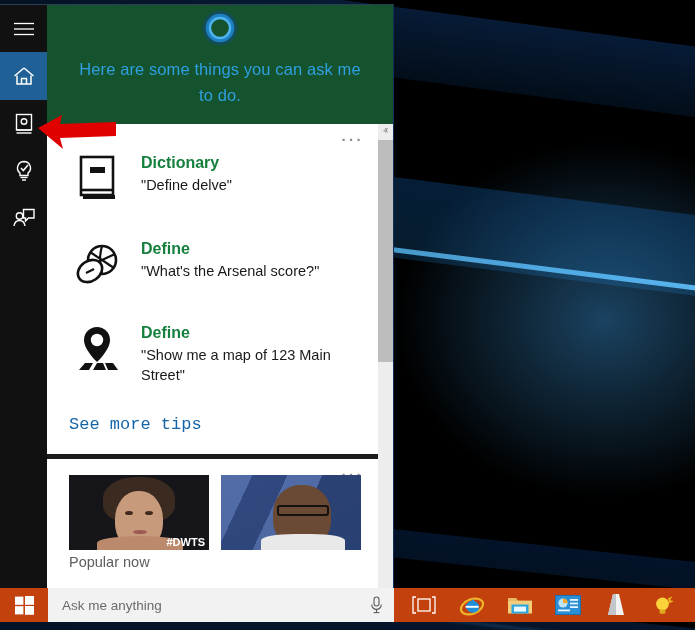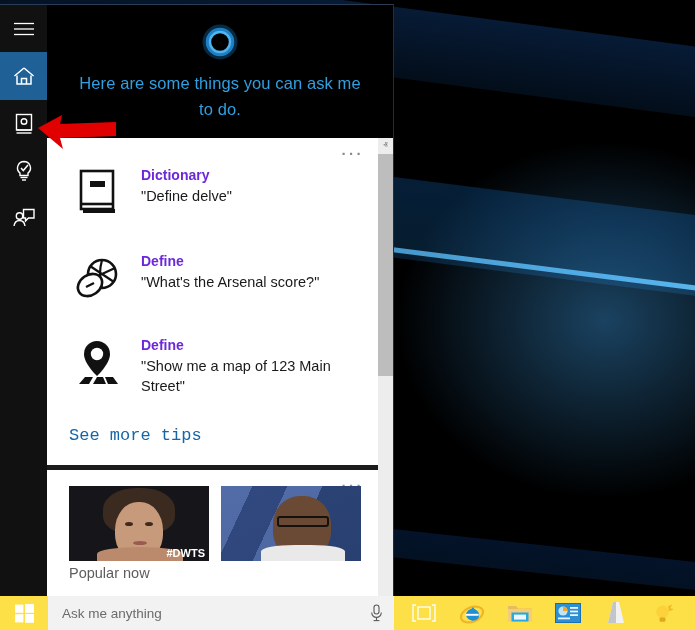--- a/index.html
+++ b/index.html
@@ -76,21 +76,21 @@
     cursor:pointer;
   }
   .rail-btn.tall { height:48px; }
   .rail-btn.active { background:#1f6196; }
   .rail-btn svg { display:block; }
 
   
   #content { flex:1; display:flex; flex-direction:column; min-width:0; position:relative; }
 
   #greet {
-    background:#000000; padding:18px 0 16px; text-align:center;
+    background:#14532d; padding:4px 0 16px; text-align:center;
     flex:0 0 auto;
   }
   #ring-wrap { display:flex; justify-content:center; margin-bottom:10px; }
   #greet-text {
     color:#2f9fe0; font-size:16.5px; line-height:1.55; font-weight:400;
     padding:0 28px; letter-spacing:.1px;
   }
 
   
   #scroll-area {
@@ -107,21 +107,21 @@
   }
 
   #tips-card { padding:22px 0 0; }
   .tip {
     display:flex; align-items:flex-start; gap:16px; padding:6px 18px 6px 22px;
     margin-bottom:22px; cursor:pointer;
   }
   .tip:last-of-type { margin-bottom:14px; }
   .tip-icon { flex:0 0 56px; display:flex; justify-content:center; padding-top:2px; }
   .tip-body { min-width:0; }
-  .tip-title { font-size:14px; font-weight:700; color:#6d28d9; line-height:1.35; }
+  .tip-title { font-size:16px; font-weight:700; color:#15803d; line-height:1.35; }
   .tip-quote { font-size:14.5px; color:#1a1a1a; line-height:1.38; margin-top:1px; }
   #see-more {
     display:inline-block; color:#1565a8; font-size:17px; padding:2px 22px 20px;
     cursor:pointer;
     font-family:Liberation Mono, monospace;
   }
 
   #popular-card { padding:16px 0 0; flex:1; }
   #popular-title { font-size:14.5px; color:#5d5d5d; padding:4px 22px 12px; }
   #thumbs { display:flex; gap:12px; padding:0 22px; }
@@ -169,22 +169,22 @@
   #sb-thumb {
     position:absolute; left:0; top:0; width:15px; height:222px;
     background:#bdbdbd; cursor:pointer;
   }
 
   
   #red-arrow { position:absolute; left:36px; top:112px; width:82px; height:42px; }
 
   
   #taskbar {
-    position:absolute; left:0; bottom:0; width:695px; height:34px;
-    background:#fde047; display:flex; align-items:flex-end;
+    position:absolute; left:0; bottom:8px; width:695px; height:34px;
+    background:#c2410c; display:flex; align-items:flex-end;
   }
   #start-btn {
     width:48px; height:34px; display:flex; align-items:center; justify-content:center;
     cursor:pointer;
   }
   #searchbox {
     width:346px; height:34px; background:#f2f2f2; display:flex; align-items:center;
     padding:0 8px 0 14px; cursor:text;
   }
   #search-text { flex:1; font-size:13.5px; color:#6b6b6b; }

